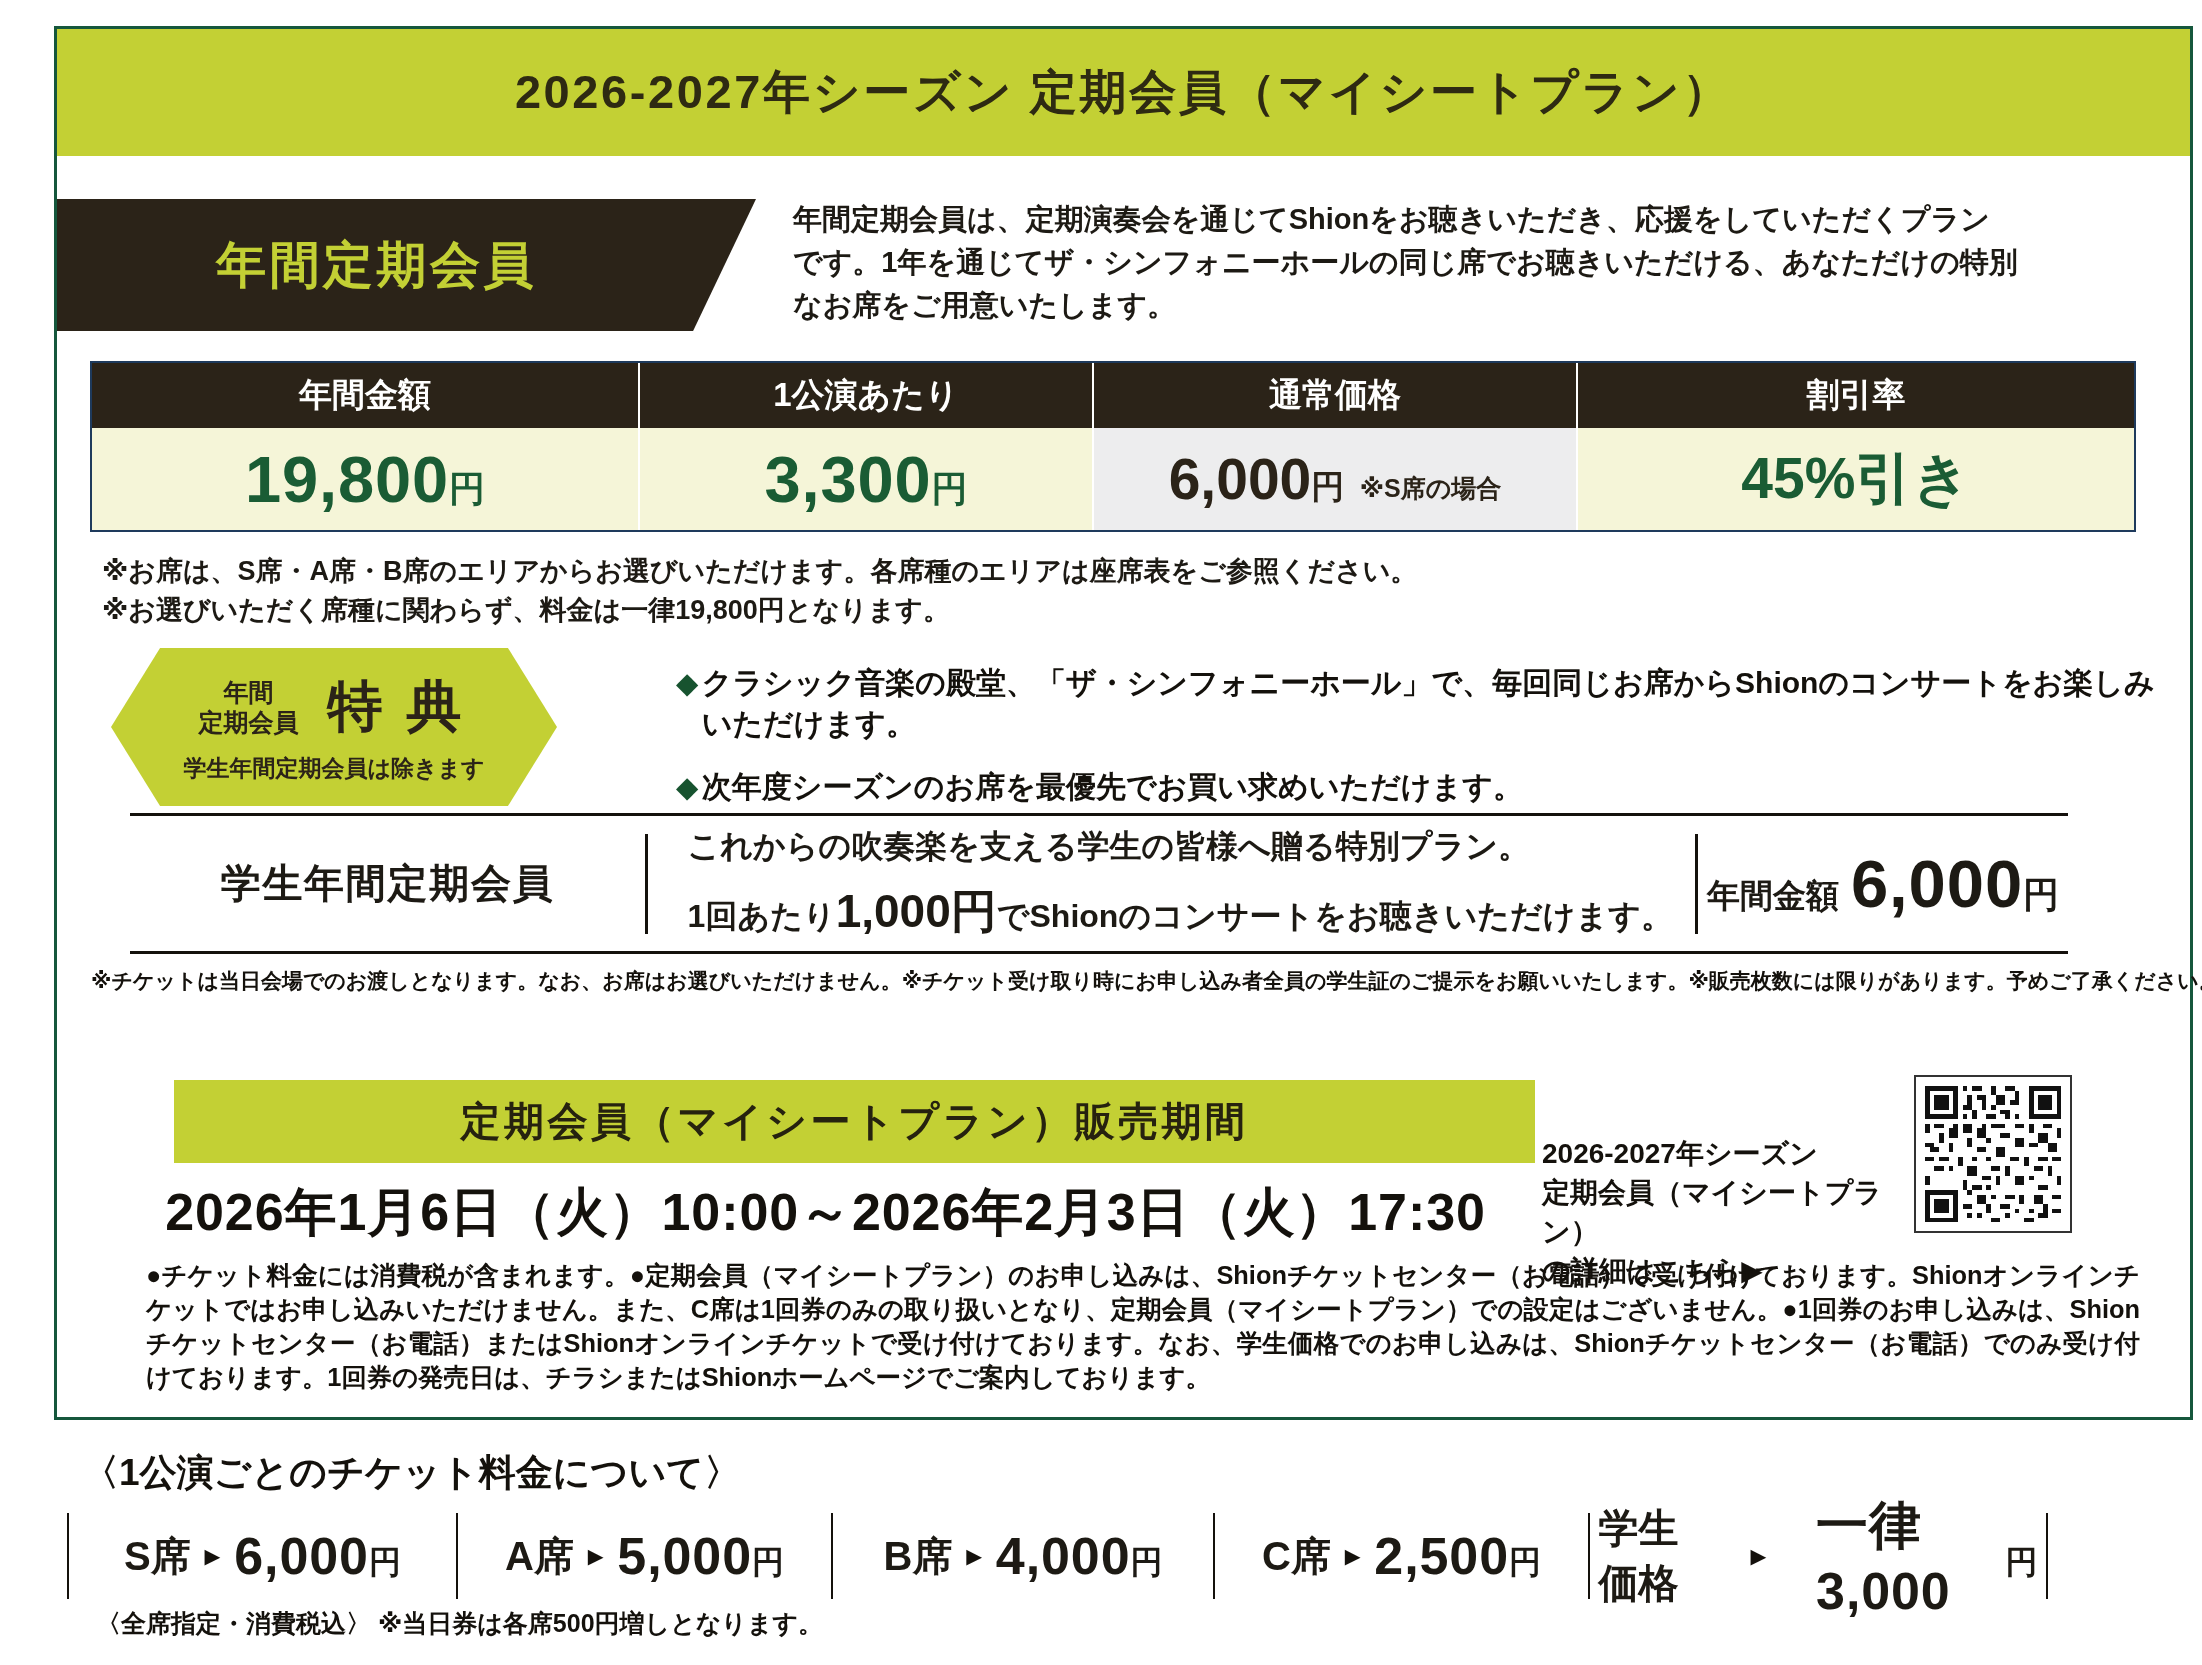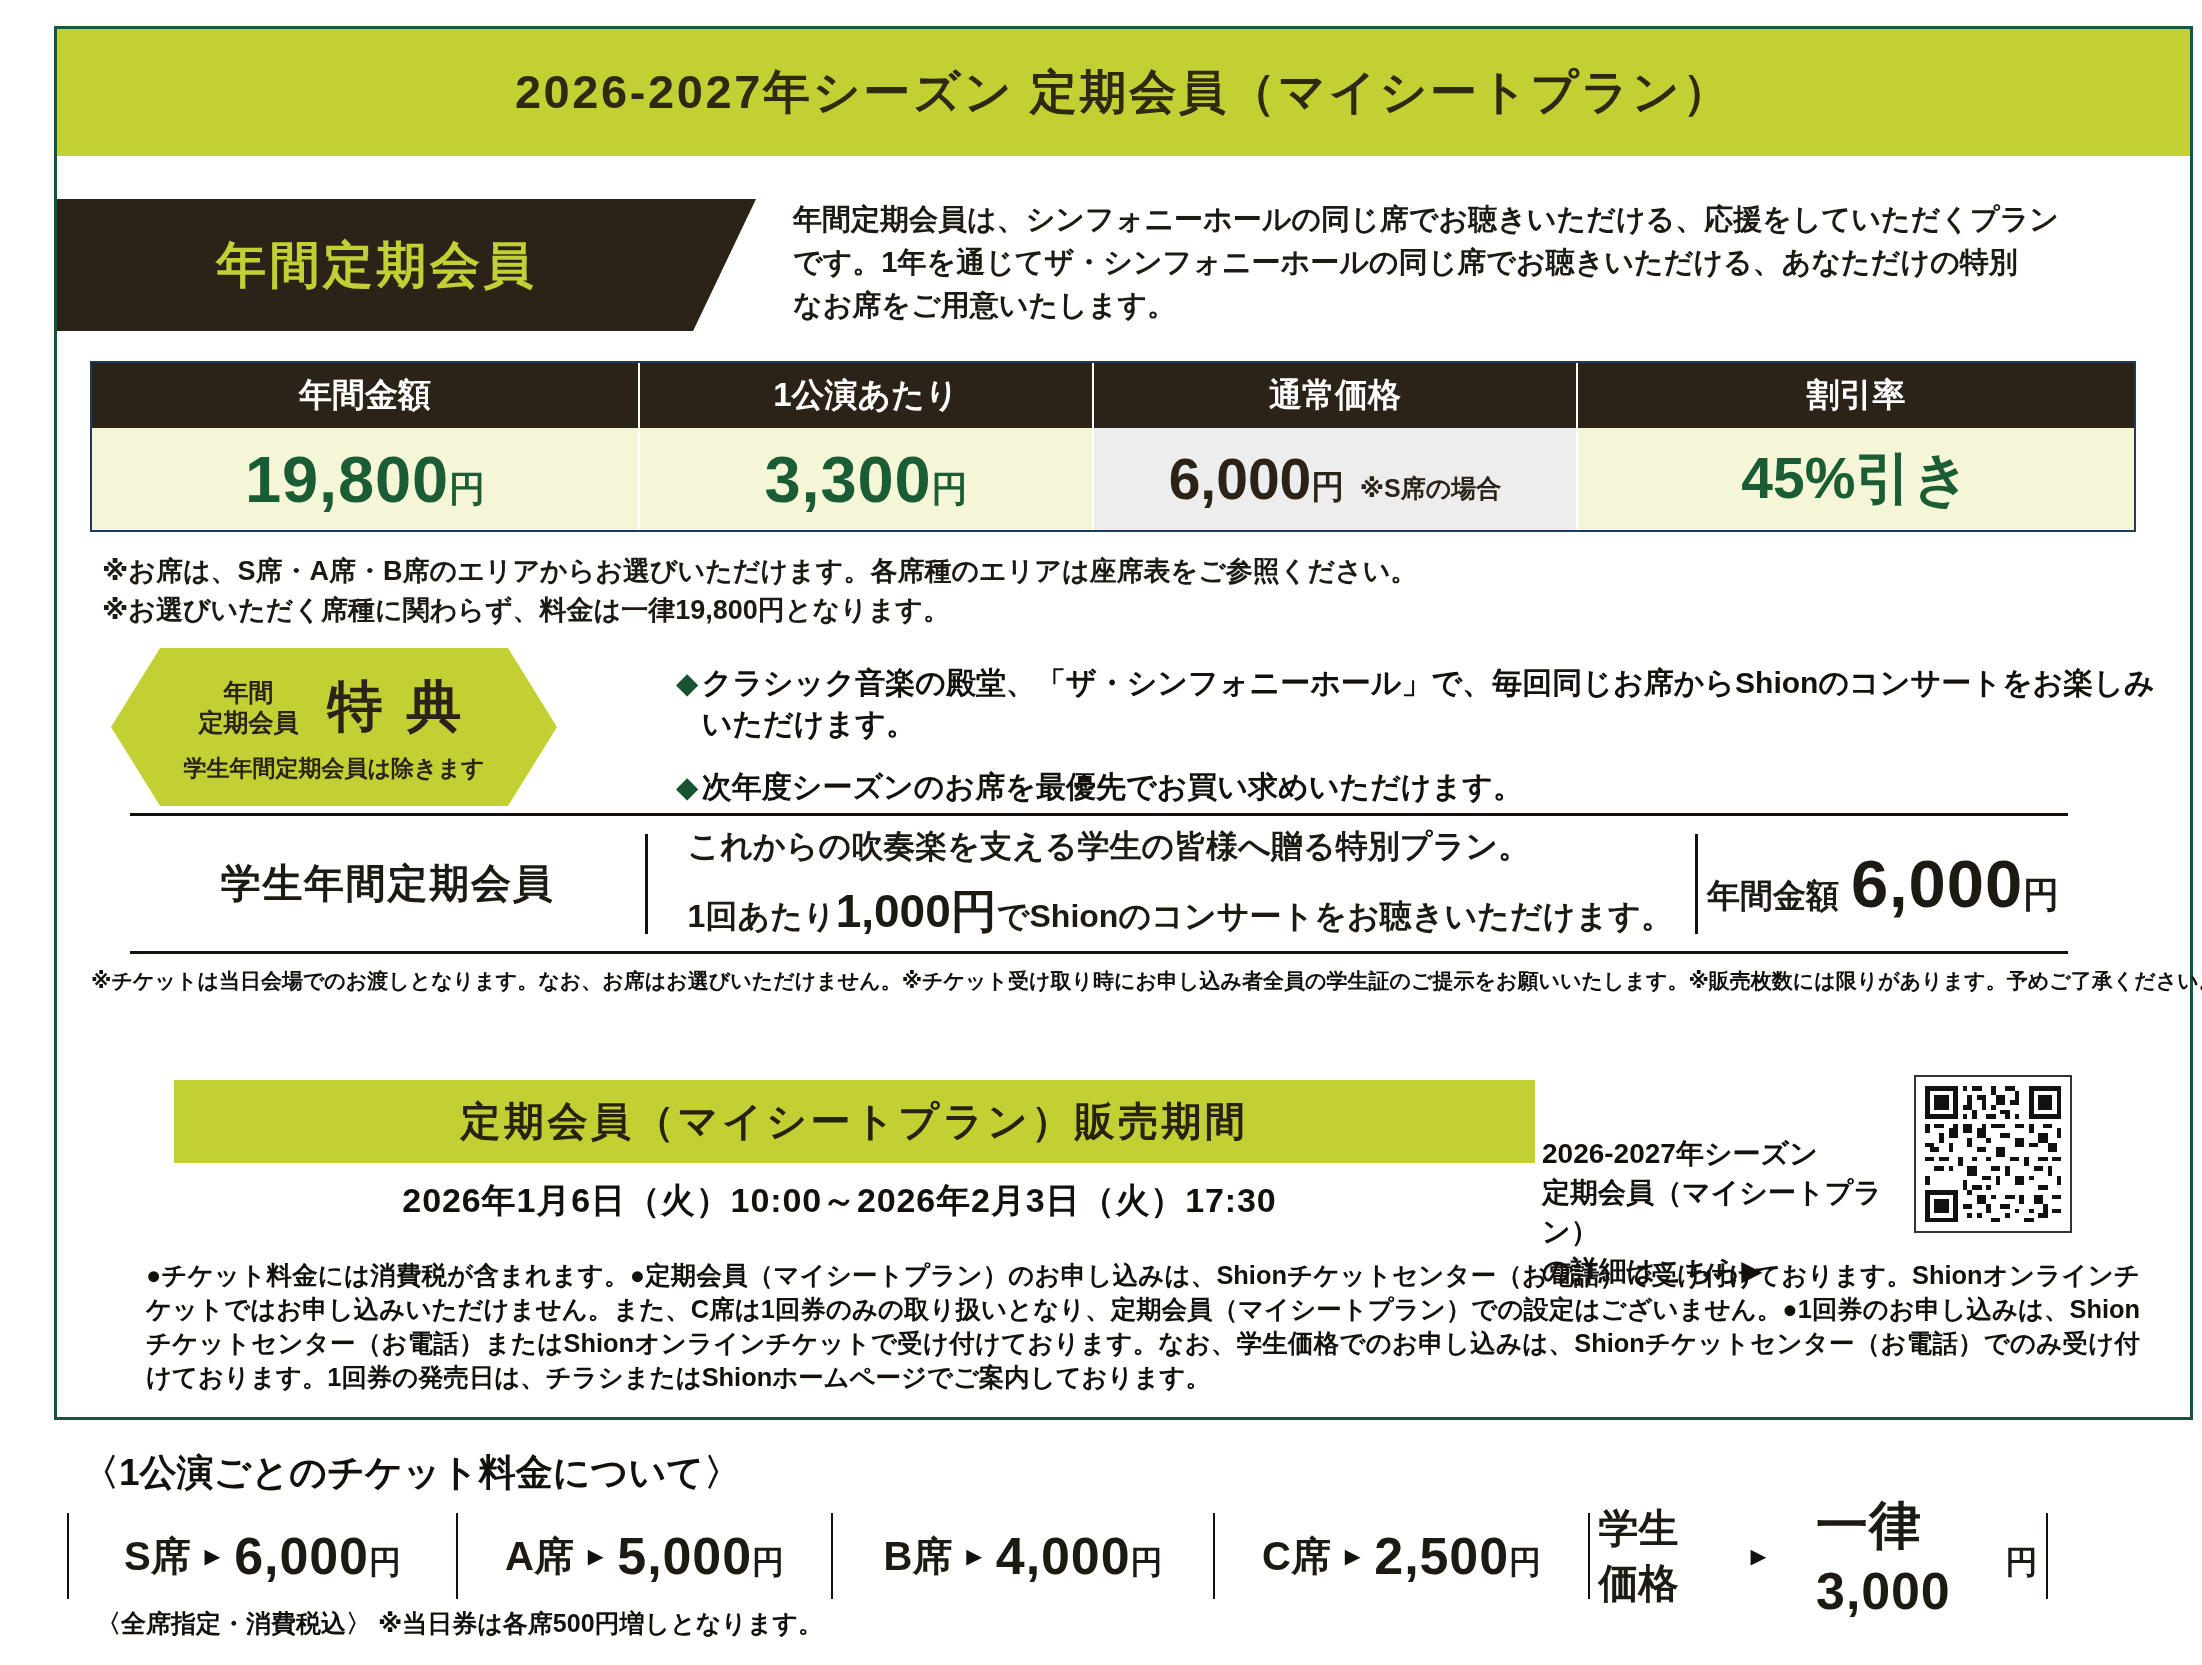--- a/index.html
+++ b/index.html
@@ -114,22 +114,22 @@
     font-size:21px; font-weight:600; color:#14110c; white-space:nowrap;
   }
 
   
   .sales-bar {
     position:absolute; left:93px; top:1051px; width:1361px; height:83px;
     background:#c3d034; display:flex; align-items:center; justify-content:center;margin-left:24px;
   }
   .sales-bar .t { font-size:40px; font-weight:bold; color:#26220f; letter-spacing:3.4px; }
   .sales-period {
-    position:absolute; left:102px; top:1149px; width:1361px;
-    text-align:center; font-size:34px; font-weight:bold; color:#14110c; letter-spacing:0.9px;
+    position:absolute; left:88px; top:1149px; width:1361px;
+    text-align:center; font-size:52px; font-weight:bold; color:#14110c; letter-spacing:0.9px;
   }
   .qr-caption {
     position:absolute; left:1485px; top:1105px; width:370px;
     font-size:28px; font-weight:600; line-height:39px; color:#14110c;
   }
   .qr-box {
     position:absolute; left:1857px; top:1046px; width:158px; height:158px;
     border:2.6px solid #333; background:#fff; padding:8.6px;
   }
   .qr-box svg { width:100%; height:100%; display:block; }
@@ -169,21 +169,21 @@
 
     <div class="header-bar">
       <div class="title">2026-2027年シーズン 定期会員（マイシートプラン）</div>
     </div>
 
     <div class="annual-banner">
       <div class="label">年間定期会員</div>
     </div>
 
     <div class="annual-desc">
-      <div>年間定期会員は、シンフォニーホールの同じ席でお聴きいただける、応援をしていただくプラン</div>
+      <div>年間定期会員は、定期演奏会を通じてShionをお聴きいただき、応援をしていただくプラン</div>
       <div>です。1年を通じてザ・シンフォニーホールの同じ席でお聴きいただける、あなただけの特別</div>
       <div>なお席をご用意いたします。</div>
     </div>
 
     <div class="price-table">
       <div class="pt-row pt-head">
         <div class="pt-cell c1">年間金額</div>
         <div class="pt-cell c2">1公演あたり</div>
         <div class="pt-cell c3">通常価格</div>
         <div class="pt-cell c4">割引率</div>

